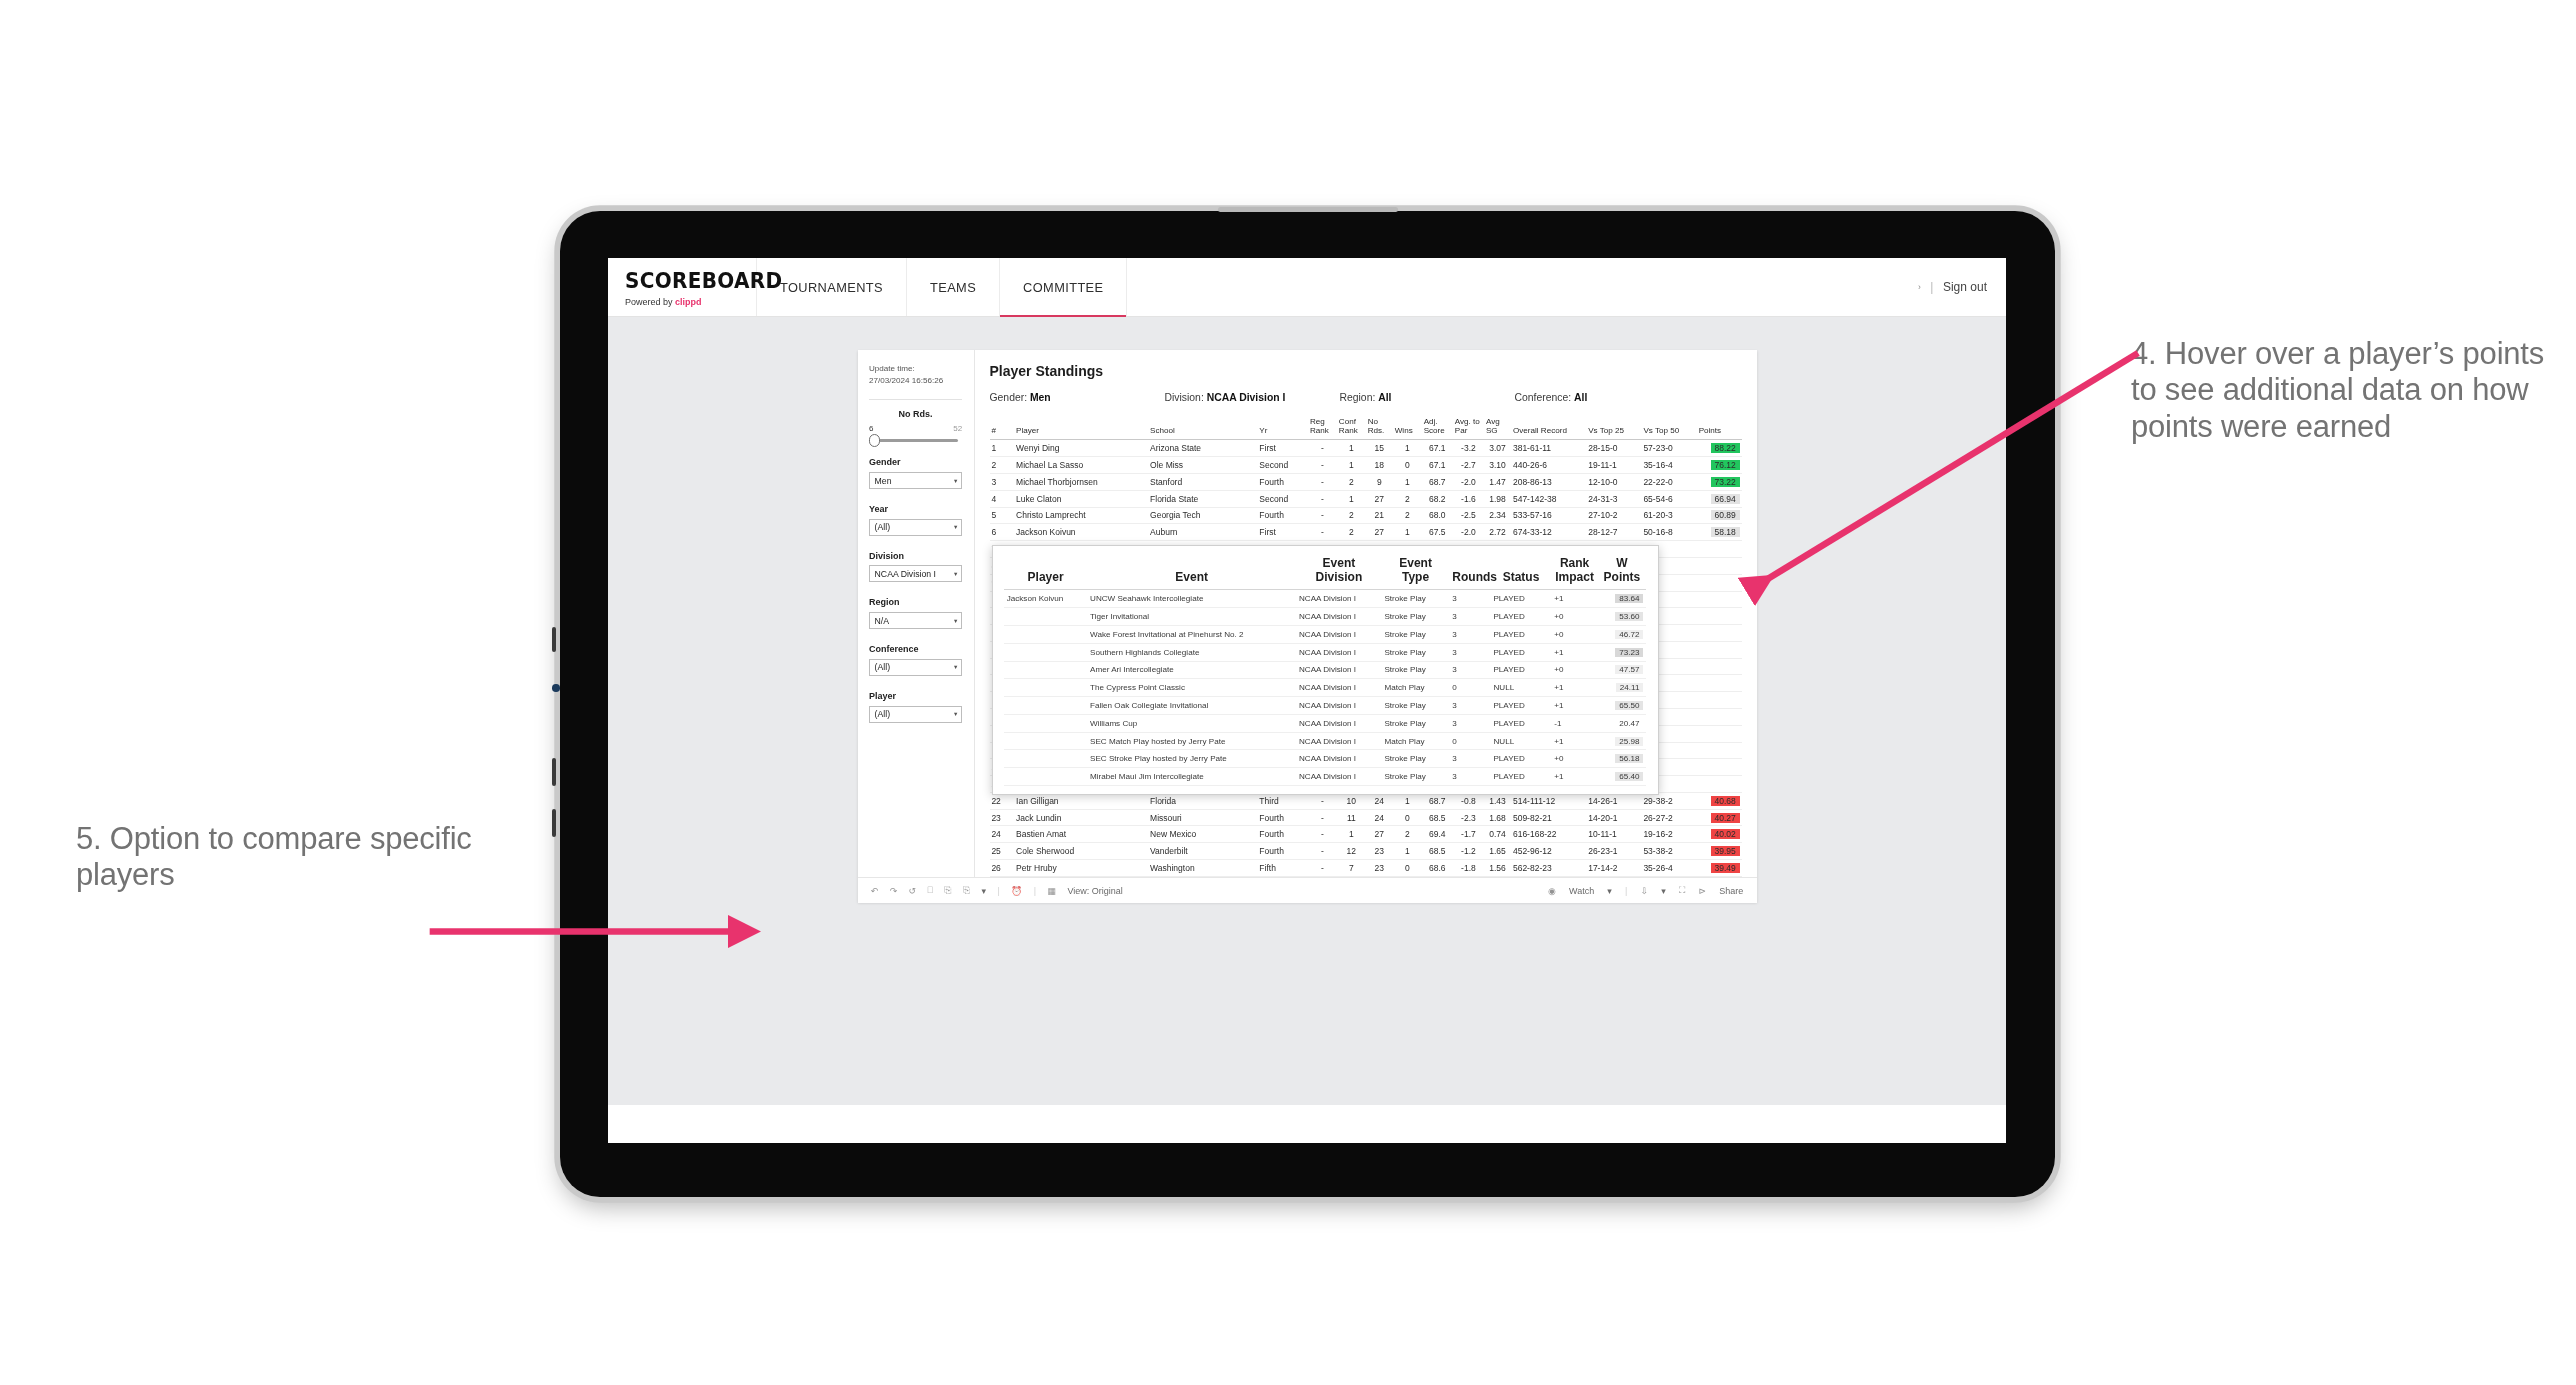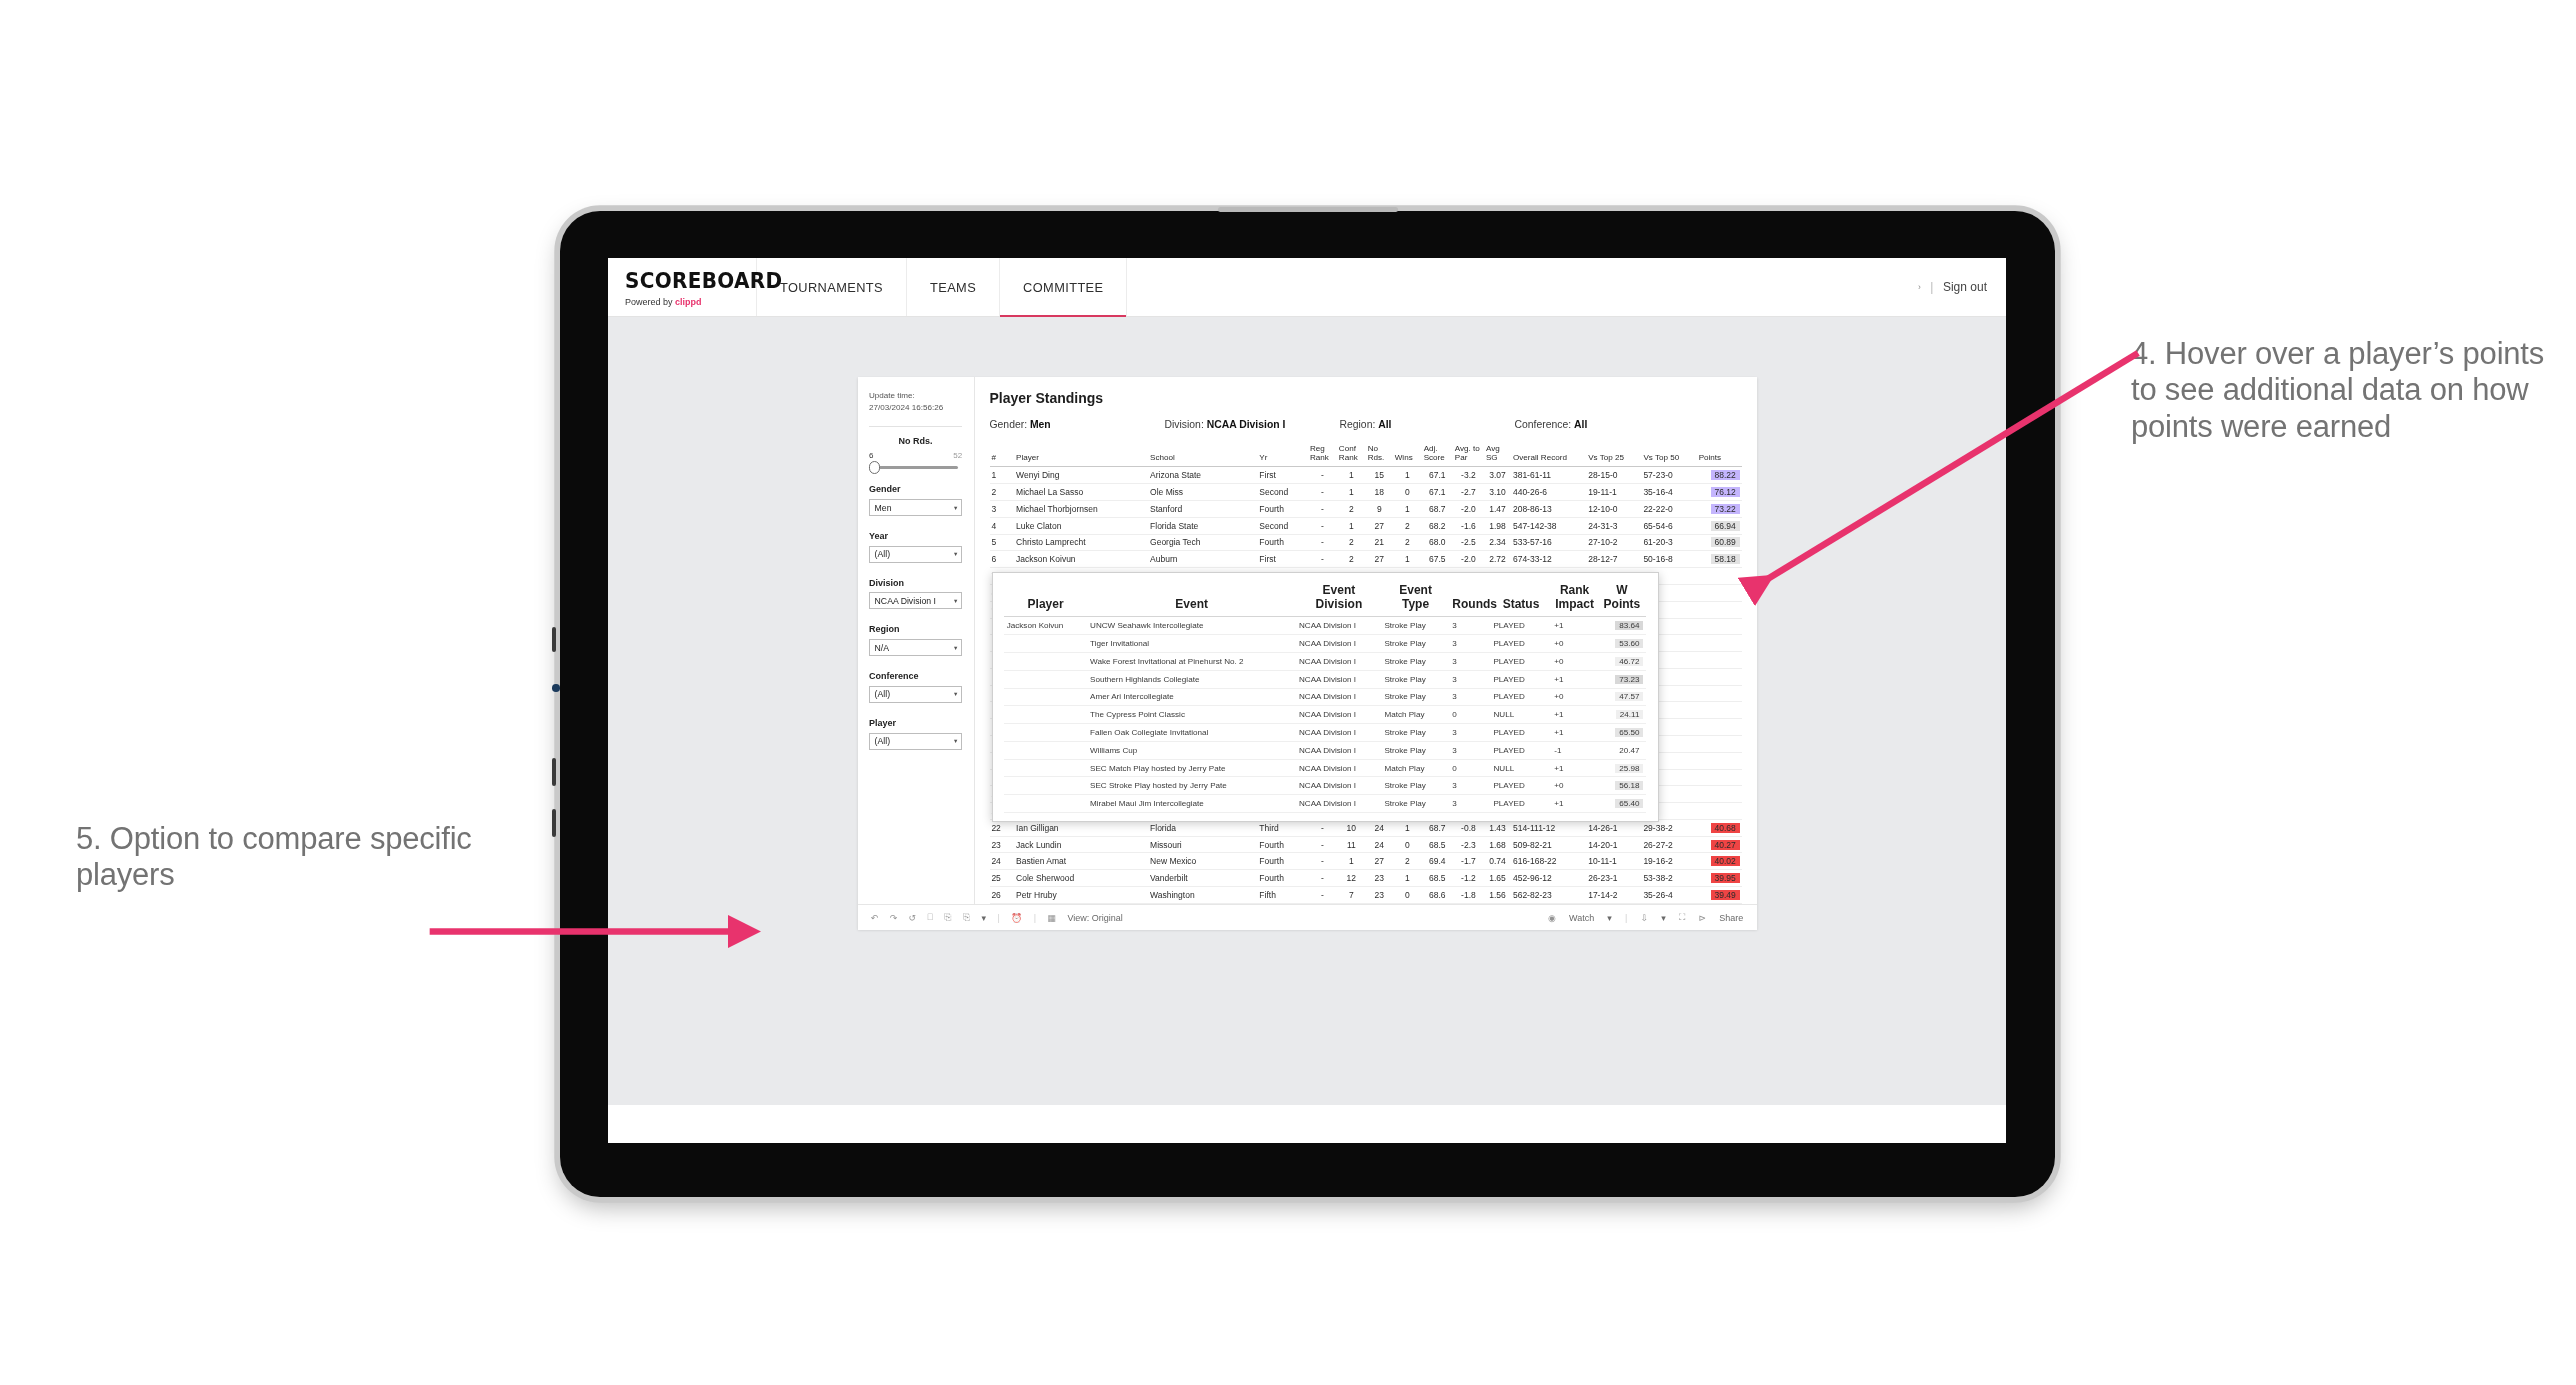--- a/index.html
+++ b/index.html
@@ -77,21 +77,21 @@
   
   .subnav {
     height: 38px; background:#fff; display:flex; align-items:center;
     padding-left: 17px; gap: 32px; border-bottom: 0.9px solid #dcdcdc;
     box-shadow: 0 1.9px 2.8px rgba(0,0,0,.04);
   }
   .subitem { font-size: 12px; color:#2e2e2e; letter-spacing:0.3px; cursor:pointer; }
   .subitem.active { color:#e8638c; }
 
   
-  .workspace { background:#e9eaec; height: 788px; padding-top: 60px; }
+  .workspace { background:#e9eaec; height: 788px; padding-top: 33px; }
   .viz {
     margin: 0 auto; width: 899px; background:#fff;
     box-shadow: 0 0.9px 2.8px rgba(0,0,0,.14);
     display:flex; flex-direction:column;
   }
   .viz-body { display:flex; }
 
   
   .filters { width: 117px; border-right:0.9px solid #e6e6e6; padding: 13.2px 11.4px 9.5px 11.4px; }
   .upd { font-size: 8.1px; color:#555; line-height: 1.5; }
@@ -146,21 +146,21 @@
   .c-adj    { width: 26.5px; text-align:center; }
   .c-par    { width: 26.5px; text-align:center; }
   .c-sg     { width: 23px; text-align:center; }
   .c-ovr    { width: 64px; }
   .c-t25    { width: 47px; }
   .c-t50    { width: 47px; }
   .c-pts    { width: 38px; text-align:right; }
   th.c-reg, th.c-conf, th.c-nords, th.c-wins, th.c-adj, th.c-par, th.c-sg { text-align:center; }
   th.c-pts { text-align:right; }
   .ptsbox { display:inline-block; padding: 0 3.8px; background:#d6d6d6; }
-  .ptsbox.l1 { background:#c4b5fd; }
+  .ptsbox.l1 { background:#22c55e; }
   .ptsbox.l2 { background:#e2e2e2; }
   .ptsbox.l3 { background:#ef4444; }
 
   
   .tooltip {
     position:absolute; left: 17px; top: 195px; width: 667px;
     background:#fff; border:0.9px solid #cfcfcf; box-shadow: 0 1.9px 9.5px rgba(0,0,0,.22);
     padding: 9.5px 11.4px 7.6px 11.4px; z-index: 5;
   }
   table.tt { width:100%; border-collapse: collapse; table-layout: fixed; }

